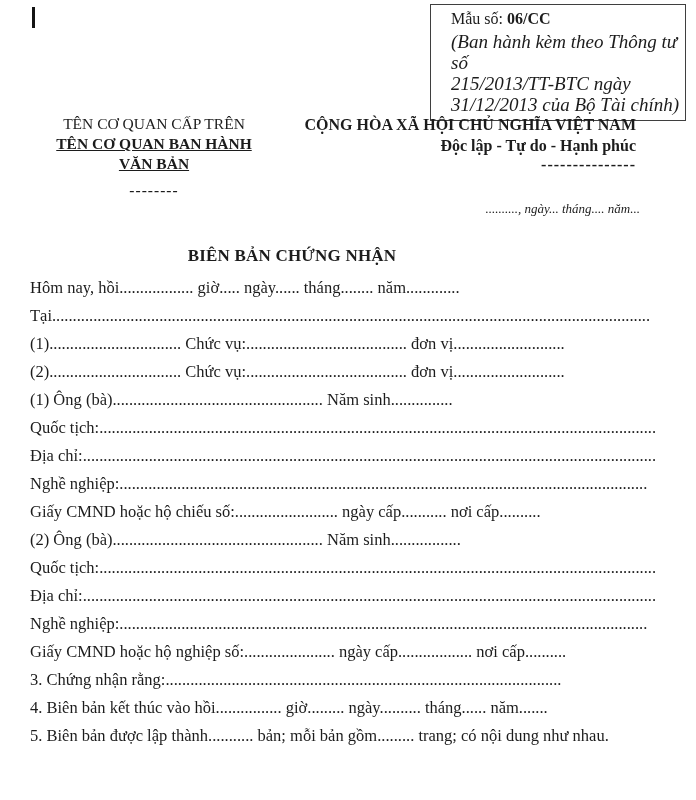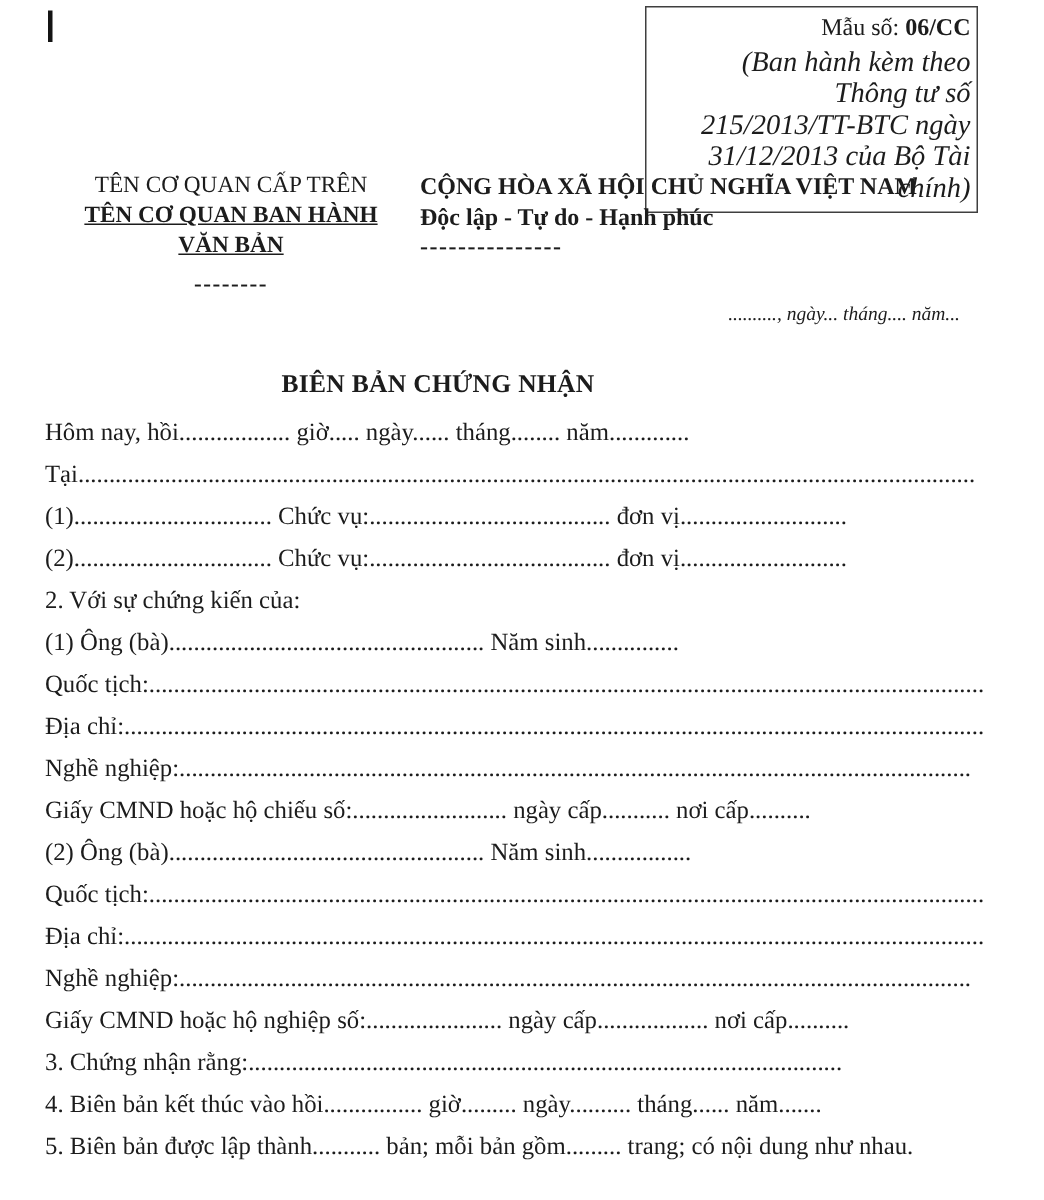--- a/index.html
+++ b/index.html
@@ -14,44 +14,44 @@
   }
   .cursor {
     position: absolute;
     left: 32px; top: 7px;
     width: 3px; height: 21px;
     background: #141414;
   }
   .form-box {
     position: absolute;
     left: 430px; top: 4px;
-    width: 222px;
+    width: 256px;
     box-sizing: border-box;
     border: 1.5px solid #3f3f3f;
     padding: 3px 4px 5px 20px;
-    text-align: right;
+    text-align: left;
   }
   .fb-title { font-size: 16px; line-height: 21px; }
   .fb-num { font-weight: bold; }
   .fb-note { font-style: italic; font-size: 19px; line-height: 21px; margin-top: 2px; }
   .hdr-agency {
     position: absolute;
     left: 18px; top: 114px;
     width: 272px;
     text-align: center;
     font-size: 15.5px; line-height: 20px;
   }
   .agency-top { font-weight: normal; }
   .agency-main { font-weight: bold; text-decoration: underline; }
   .hdr-agency .sep { font-weight: bold; line-height: 16px; margin-top: 8px; letter-spacing: 1px; }
   .hdr-national {
     position: absolute;
-    left: 280px; top: 114px;
+    left: 268px; top: 114px;
     width: 368px;
-    text-align: left;
+    text-align: right;
   }
   .nat-1 { font-weight: bold; font-size: 16px; line-height: 21px; }
   .nat-2 { font-weight: bold; font-size: 16px; line-height: 21px; }
   .hdr-national .sep { font-weight: bold; line-height: 14px; margin-top: 2px; letter-spacing: 1px; }
   .date-line {
     position: absolute;
     top: 199px; right: 56px;
     font-style: italic;
     font-size: 13px; line-height: 20px; margin-left: 44px;
   }
@@ -111,21 +111,20 @@
 
   <div class="date-line">.........., ngày... tháng.... năm...</div>
 
   <div class="doc-title">BIÊN BẢN CHỨNG NHẬN</div>
 
   <div class="doc-body">
     <div class="bline">Hôm nay, hồi.................. giờ..... ngày...... tháng........ năm.............</div>
     <div class="bline">Tại.................................................................................................................................................</div>
     <div class="bline">(1)................................ Chức vụ:....................................... đơn vị...........................</div>
     <div class="bline">(2)................................ Chức vụ:....................................... đơn vị...........................</div>
-    <div class="bline">2. Với sự chứng kiến của:</div>
     <div class="bline">(1) Ông (bà)................................................... Năm sinh...............</div>
     <div class="bline">Quốc tịch:.......................................................................................................................................</div>
     <div class="bline">Địa chỉ:...........................................................................................................................................</div>
     <div class="bline">Nghề nghiệp:................................................................................................................................</div>
     <div class="bline">Giấy CMND hoặc hộ chiếu số:......................... ngày cấp........... nơi cấp..........</div>
     <div class="bline">(2) Ông (bà)................................................... Năm sinh.................</div>
     <div class="bline">Quốc tịch:.......................................................................................................................................</div>
     <div class="bline">Địa chỉ:...........................................................................................................................................</div>
     <div class="bline">Nghề nghiệp:................................................................................................................................</div>
     <div class="bline">Giấy CMND hoặc hộ nghiệp số:...................... ngày cấp.................. nơi cấp..........</div>

